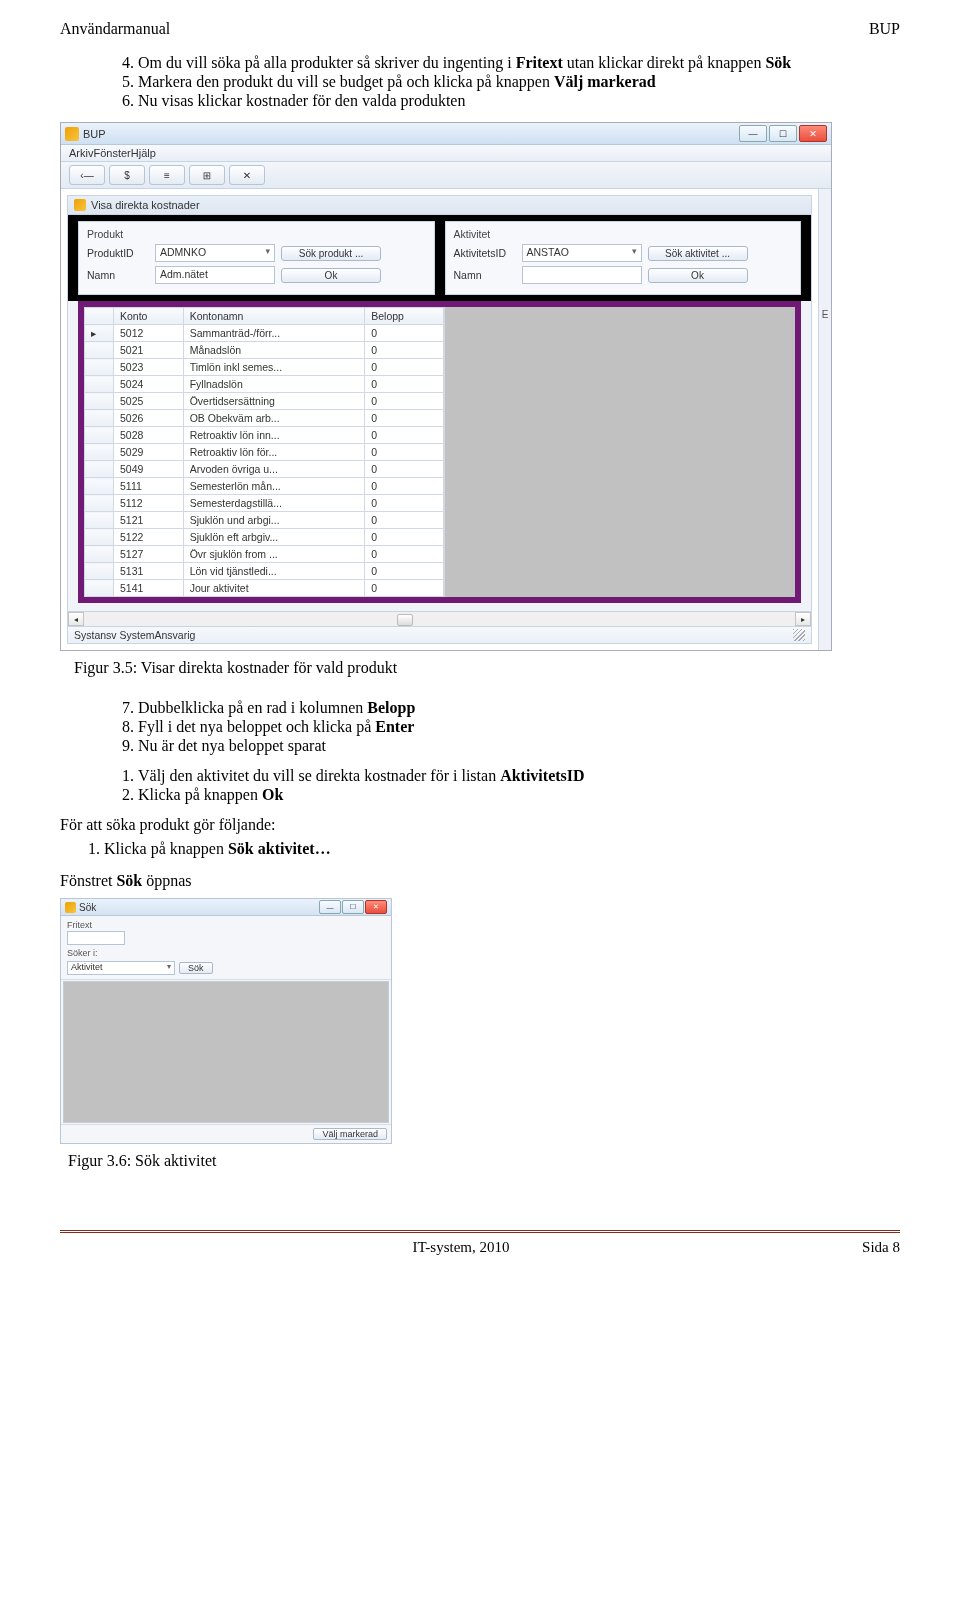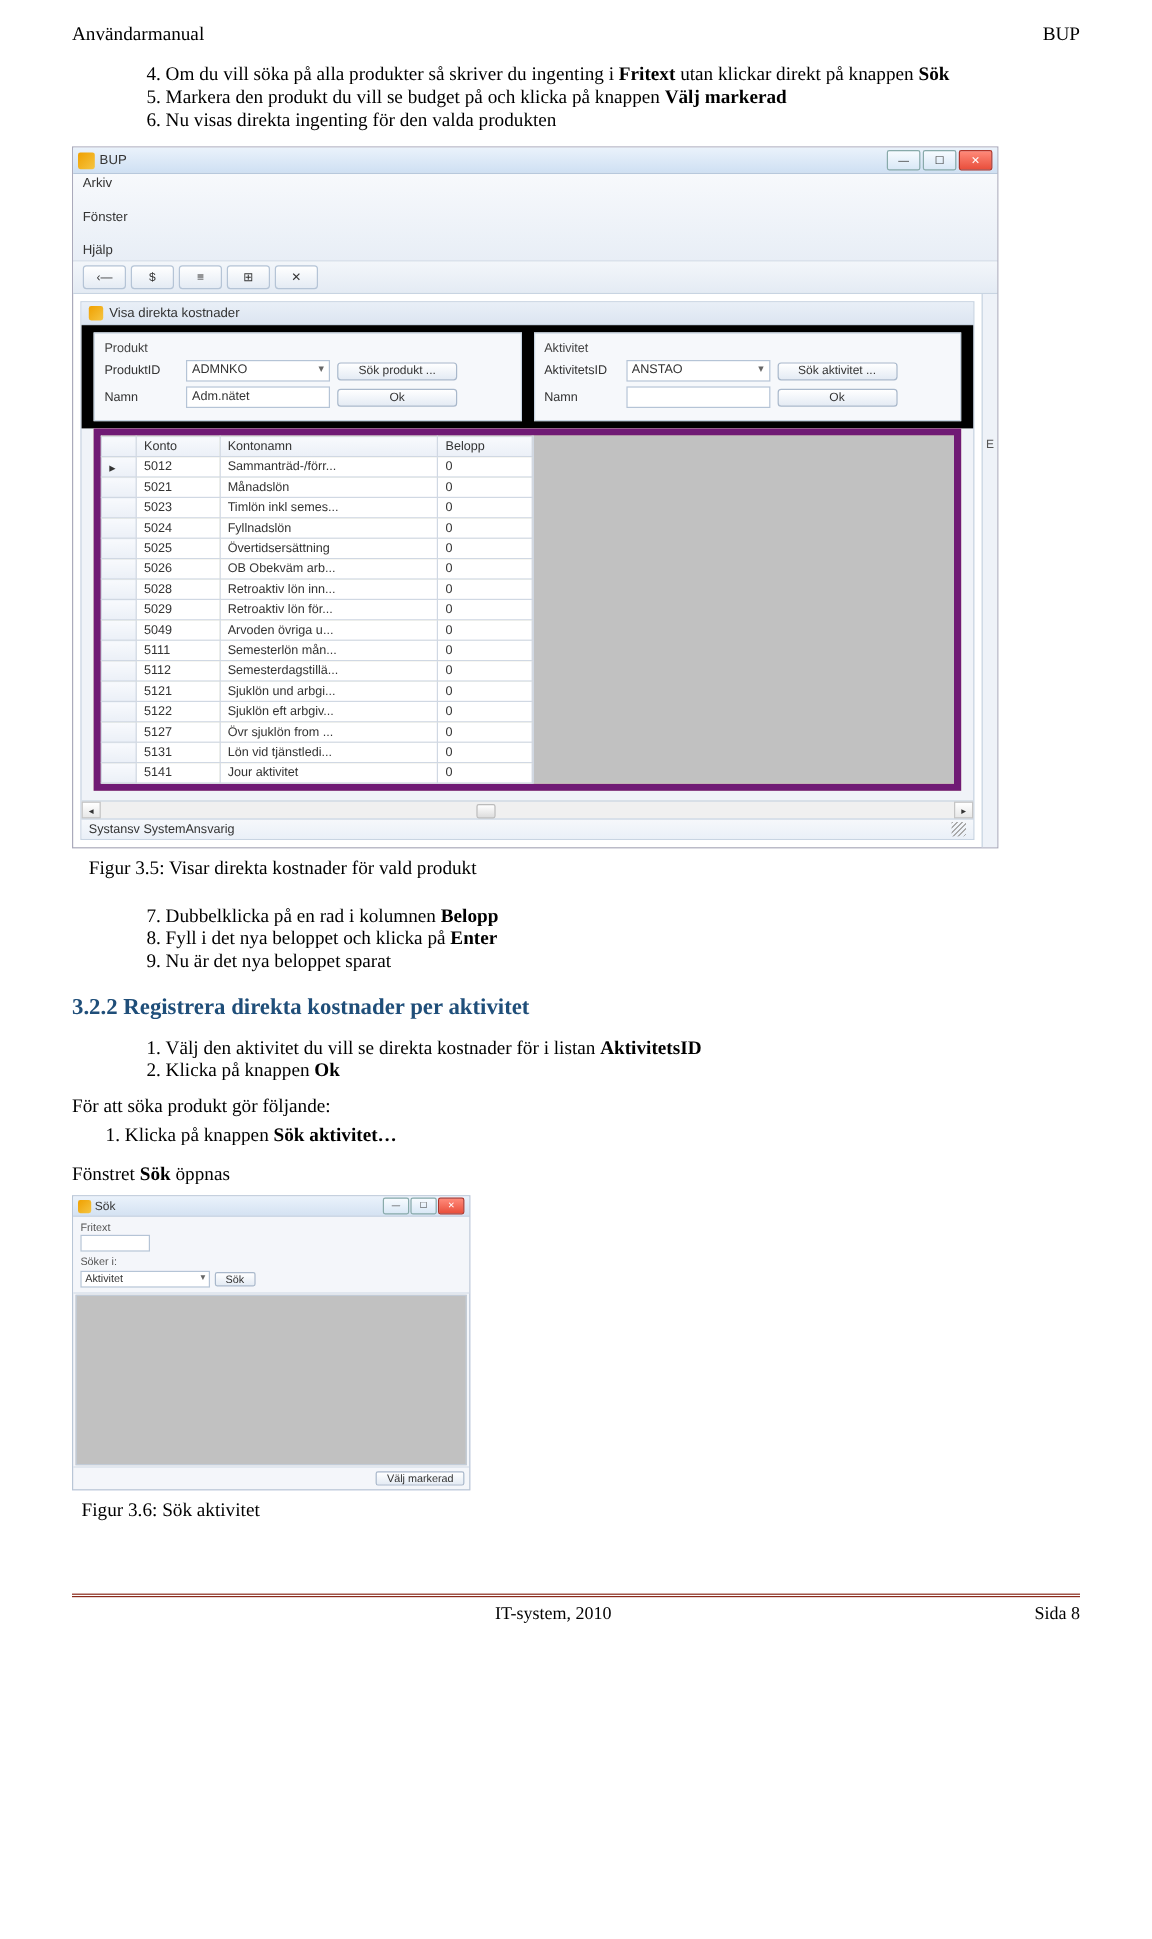--- a/index.html
+++ b/index.html
@@ -71,25 +71,24 @@
   .ss1 .title-left { display: flex; align-items: center; gap: 4px; }
   .ss1 .app-icon { width: 14px; height: 14px; background: linear-gradient(135deg,#f0a000,#f5c542); border-radius:2px; }
   .ss1 .winbtns { display: flex; gap: 2px; }
   .ss1 .winbtn {
     width: 26px; height: 15px;
     border: 1px solid #8aa; background: linear-gradient(#f7fbff,#d9e8f6);
     border-radius: 2px; font-size: 9px; display:flex;align-items:center;justify-content:center;
   }
   .ss1 .winbtn.close { background: linear-gradient(#ff8a7a,#e94f3c); color:#fff; border-color:#b03328;}
   .ss1 .menubar {
-    display: flex; gap: 16px;
+    display: flex; 
     padding: 2px 8px;
     background: linear-gradient(#f7f9fc,#e8eef6);
     border-bottom: 1px solid #c8d4e2;
-    flex-direction: column;
   }
   .ss1 .toolbar {
     display: flex; gap: 4px;
     padding: 3px 8px;
     background: linear-gradient(#f3f6fa,#e4ebf4);
     border-bottom: 1px solid #c8d4e2;
   }
   .ss1 .tbtn {
     border: 1px solid #b5c4d6;
     background: linear-gradient(#ffffff,#e4ebf4);
@@ -235,21 +234,21 @@
     <span>BUP</span>
   </div>
 
   <ol class="ol indent-block" start="4">
     <li>
       <span>Om du vill söka på alla produkter så skriver du ingenting i </span><strong>Fritext</strong><span> utan klickar direkt på knappen </span><strong>Sök</strong>
     </li>
     <li>
       <span>Markera den produkt du vill se budget på och klicka på knappen </span><strong>Välj markerad</strong>
     </li>
-    <li>Nu visas direkta ingenting för den valda produkten</li>
+    <li>Nu visas klickar kostnader för den valda produkten</li>
   </ol>
 
   <div class="ss1">
     <div class="titlebar">
       <div class="title-left">
         <div class="app-icon"></div>
         <span>BUP</span>
       </div>
       <div class="winbtns">
         <div class="winbtn">—</div>
@@ -443,21 +442,20 @@
   <ol class="ol indent-block" start="7">
     <li>
       <span>Dubbelklicka på en rad i kolumnen </span><strong>Belopp</strong>
     </li>
     <li>
       <span>Fyll i det nya beloppet och klicka på </span><strong>Enter</strong>
     </li>
     <li>Nu är det nya beloppet sparat</li>
   </ol>
 
-  <div class="section-heading">3.2.2 Registrera direkta kostnader per aktivitet</div>
 
   <ol class="ol indent-block" start="1">
     <li>
       <span>Välj den aktivitet du vill se direkta kostnader för i listan </span><strong>AktivitetsID</strong>
     </li>
     <li>
       <span>Klicka på knappen </span><strong>Ok</strong>
     </li>
   </ol>
 

